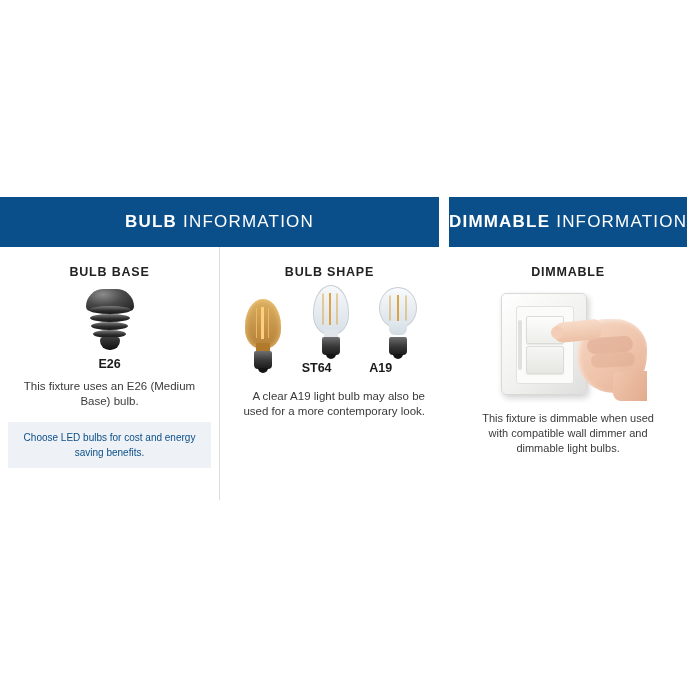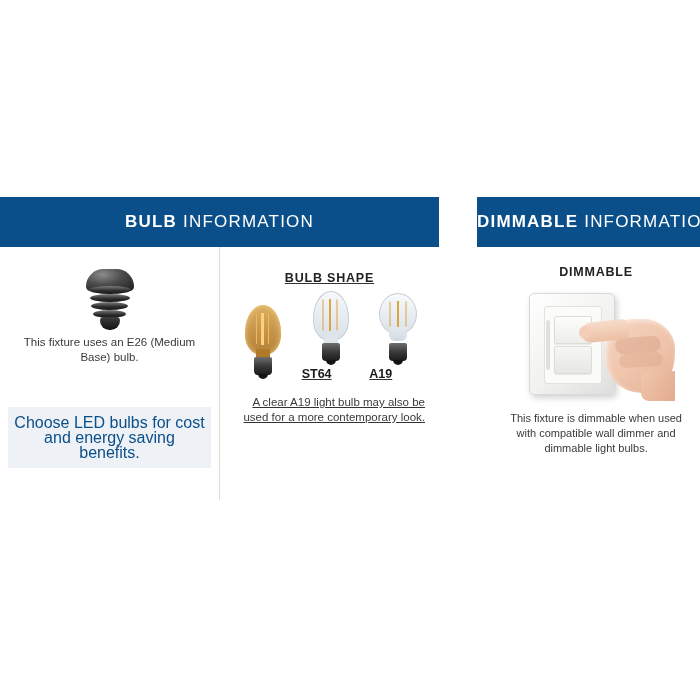--- a/index.html
+++ b/index.html
@@ -17,21 +17,20 @@
   }
 
   
   .infographic {
     position: absolute;
     left: 0;
     top: 197px;
     width: 619px;
     height: 303px;
     display: flex;
-    gap: 28px;
   }
 
   
   .panel-left {
     width: 439px;
     height: 100%;
     background: #ffffff;
     position: relative;
   }
   .panel-right {
@@ -72,25 +71,24 @@
   .col-base {
     width: 219px;
     box-sizing: border-box;
     padding: 18px 14px 0 14px;
     text-align: center;
     position: relative;
   }
   .col-shape {
     width: 220px;
     box-sizing: border-box;
-    padding: 24px 14px 0 14px;
+    padding: 18px 14px 0 14px;
     text-align: center;
     border-left: 1px solid #dcdcdc;
     position: relative;
-    text-decoration: underline;
   }
 
   .sub-title {
     font-size: 12.5px;
     font-weight: bold;
     color: #222222;
     letter-spacing: .8px;
     margin-bottom: 10px;
   }
 
@@ -98,30 +96,31 @@
     font-size: 12.5px;
     font-weight: bold;
     color: #1a1a1a;
     margin-top: 4px;
   }
 
   .body-text {
     font-size: 11.5px;
     line-height: 15px;
     color: #3a3a3a;
+    margin-top: 8px;
   }
 
   .tip-box {
     position: absolute;
     left: 8px;
     right: 8px;
     bottom: 32px;
     background: #eef1f5;
     color: #0b4f8a;
-    font-size: 16px;
+    font-size: 10px;
     line-height: 15px;
     padding: 8px 6px;
     text-align: center;
   }
 
   
   .base-art {
     width: 60px;
     height: 64px;
     margin: 4px auto 2px auto;
@@ -444,30 +443,32 @@
 
   <div class="panel-left">
     <div class="header-bar">
       <span class="bold">BULB</span>
       <span class="light">INFORMATION</span>
     </div>
 
     <div class="left-cols">
 
       <div class="col-base">
+        <div class="sub-title">BULB BASE</div>
 
         <div class="base-art">
           <div class="dome"></div>
           <div class="thread t1"></div>
           <div class="thread t2"></div>
           <div class="thread t3"></div>
           <div class="thread t4"></div>
           <div class="tip"></div>
         </div>
 
+        <div class="caption-name">E26</div>
         <div class="body-text">This fixture uses an E26 (Medium Base) bulb.</div>
 
         <div class="tip-box">Choose LED bulbs for cost and energy saving benefits.</div>
       </div>
 
       <div class="col-shape">
         <div class="sub-title">BULB SHAPE</div>
 
         <div class="bulbs-row">
           <div class="bulb-item">

